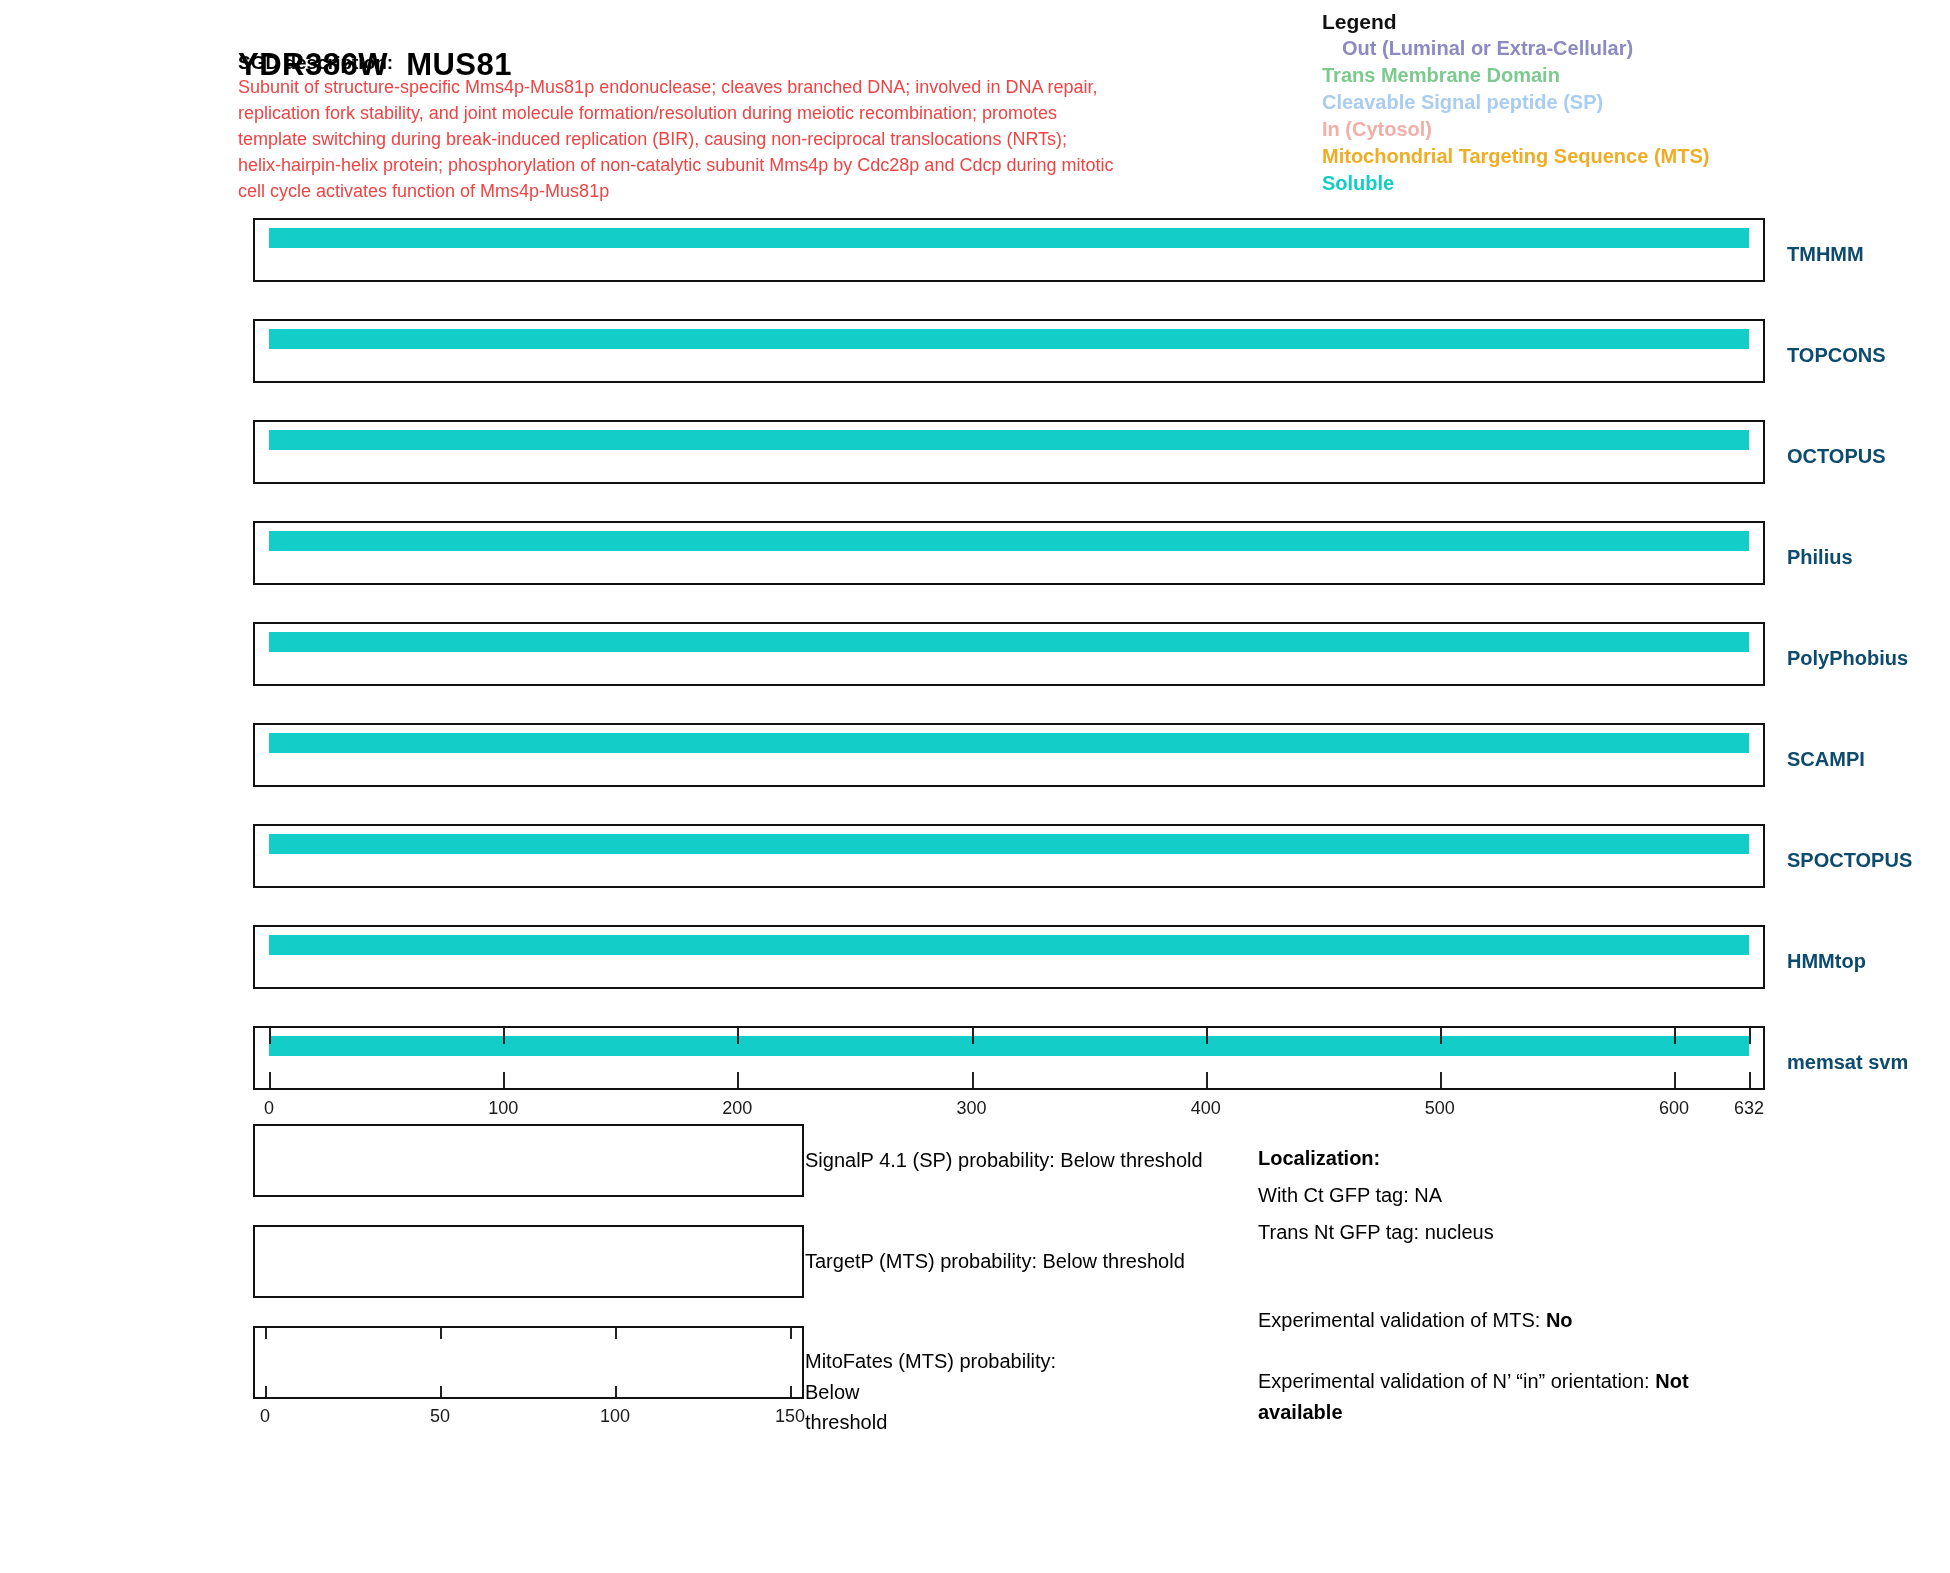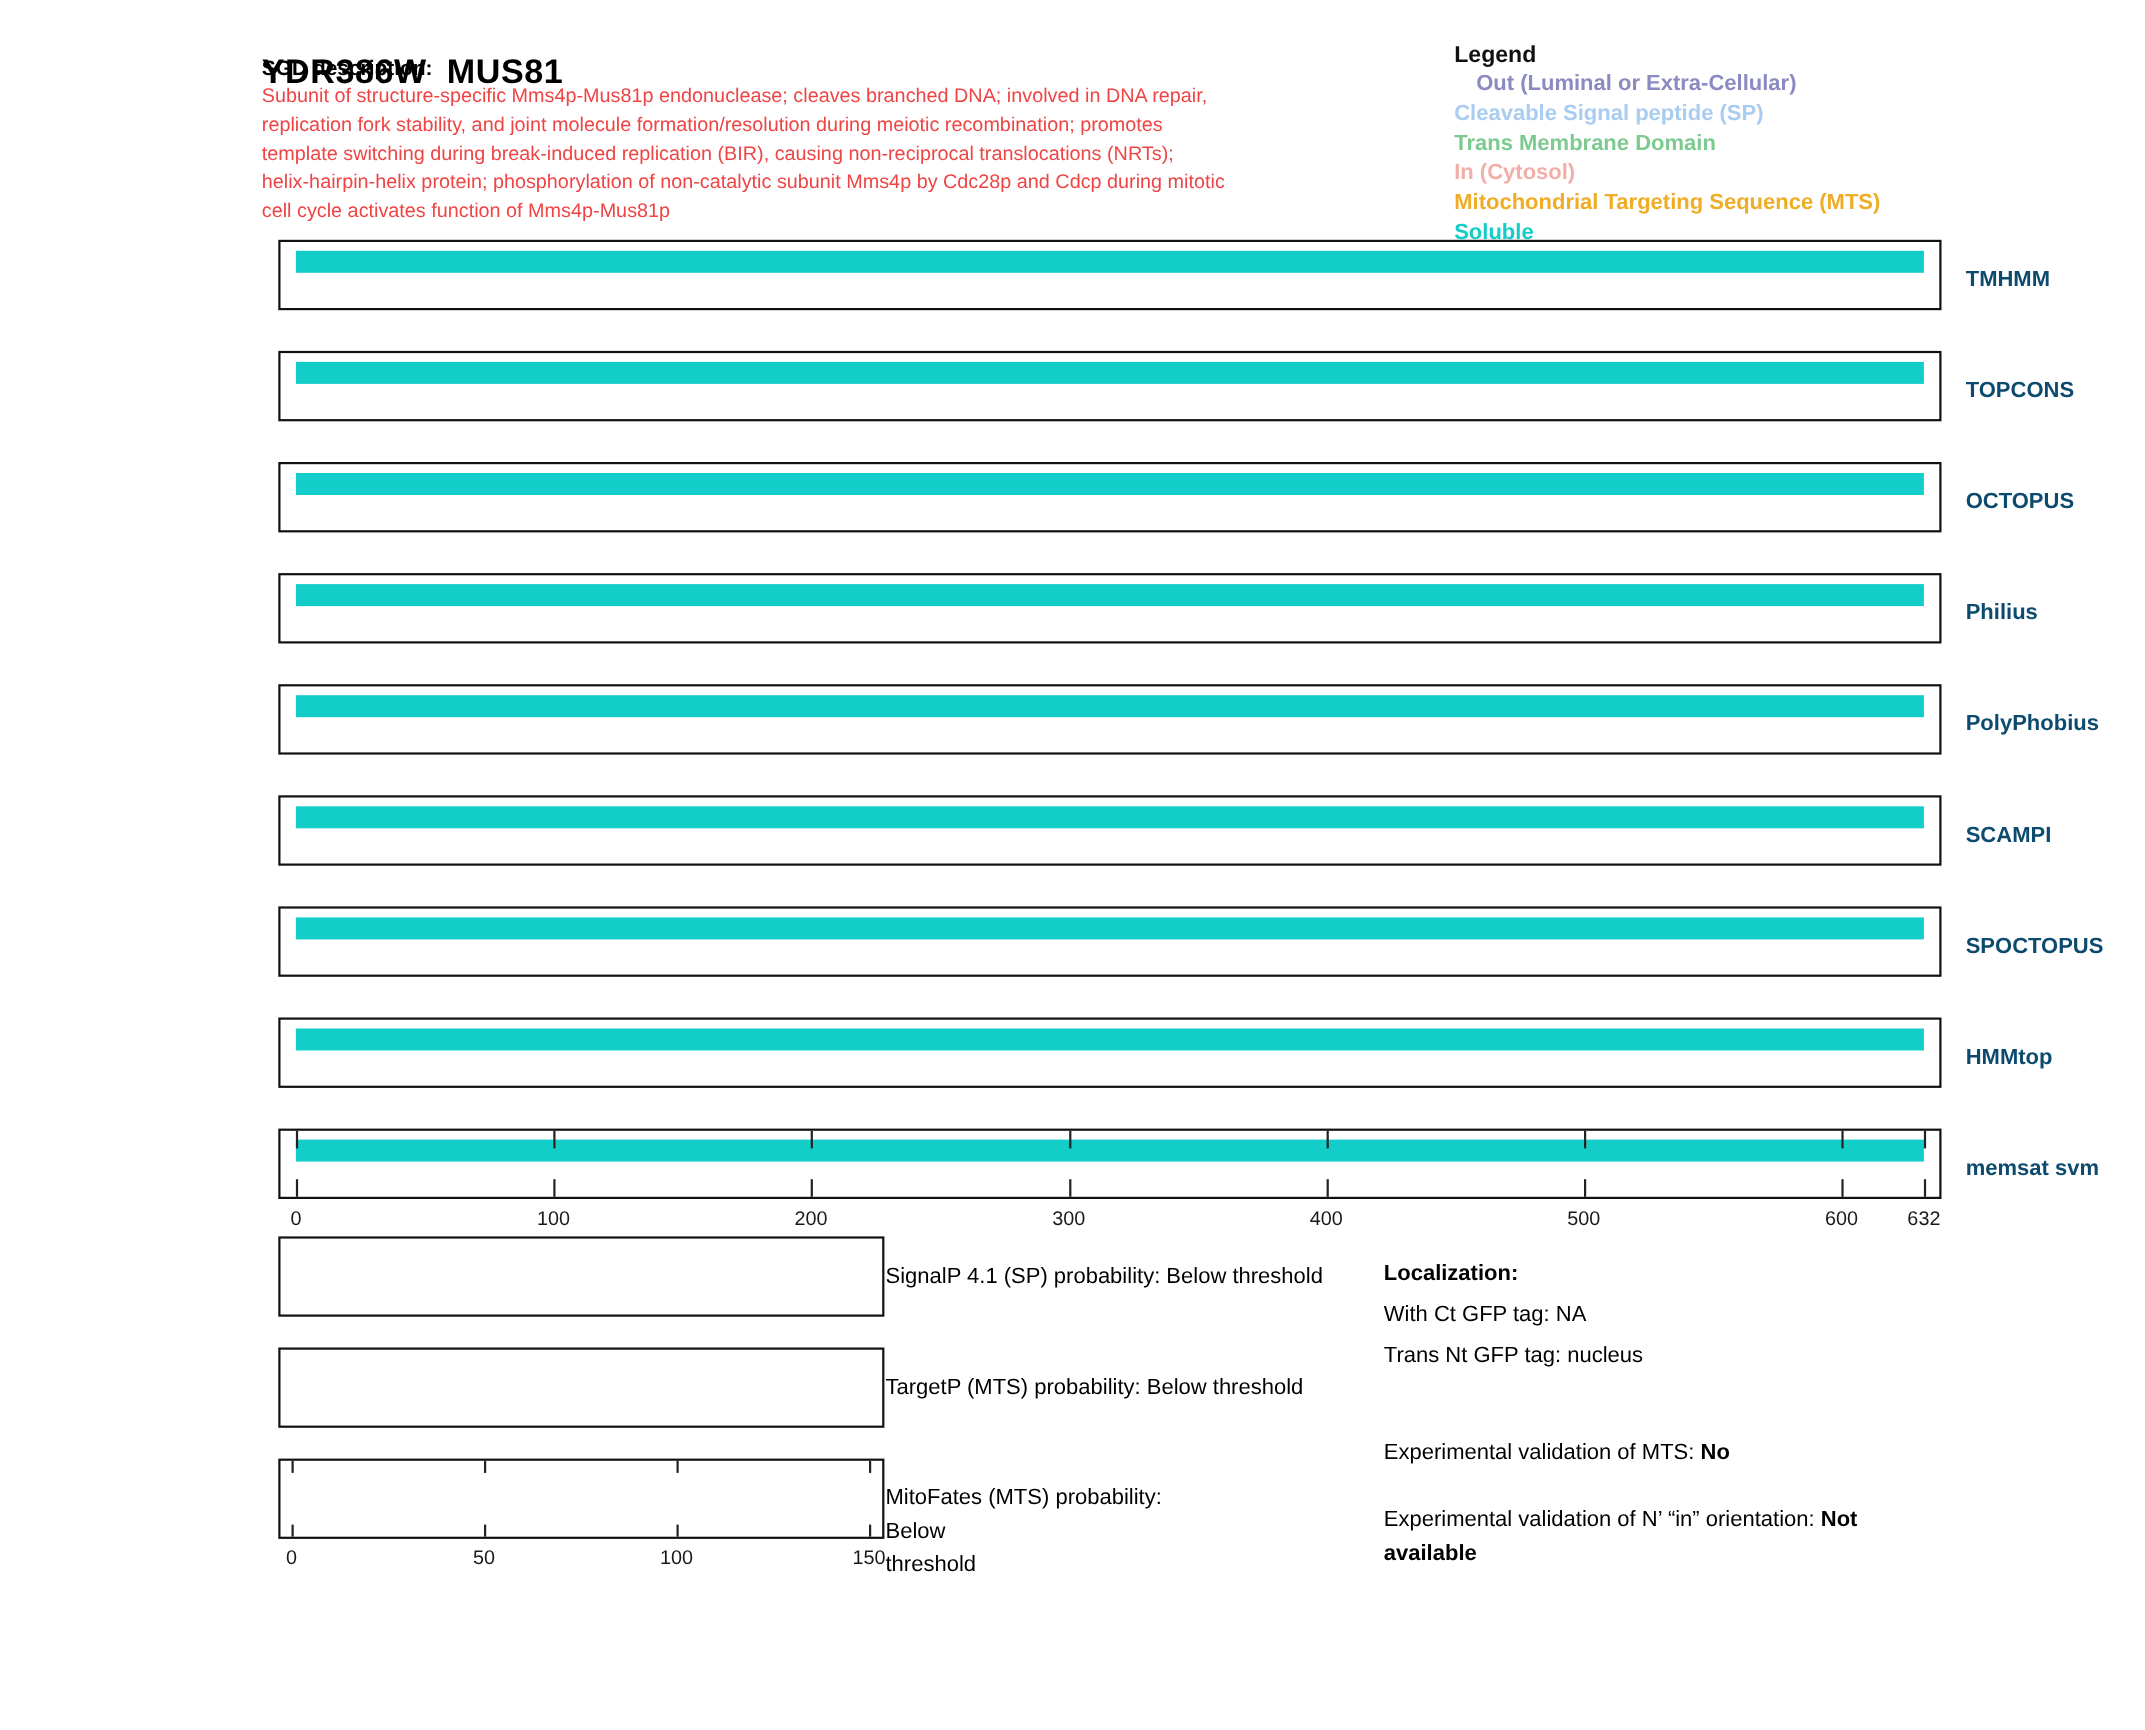--- a/index.html
+++ b/index.html
@@ -6,21 +6,21 @@
   #page{
     position:relative;width:1950px;height:1573px;background:#ffffff;
     font-family:"Liberation Sans","DejaVu Sans",sans-serif;color:#000;
     overflow:hidden;
   }
   .abs{position:absolute;}
   #title{left:238px;top:8px;font-size:31px;font-weight:bold;white-space:pre;letter-spacing:.5px;margin-top:39px;}
   #sgd-label{left:238px;top:52px;font-size:19px;font-weight:bold;}
   #description{left:238px;top:74px;font-size:18px;line-height:26px;color:#ef4444;width:1100px;}
   #legend{left:1322px;top:8px;width:560px;}
-  #legend .legend-title{font-size:21px;font-weight:bold;line-height:27px;color:#111;margin-top:28px;}
+  #legend .legend-title{font-size:21px;font-weight:bold;line-height:27px;color:#111;}
   #legend .legend-entry{font-size:20px;font-weight:bold;line-height:27px;white-space:nowrap;}
   .plot-box{
     position:absolute;left:253px;width:1512px;height:64px;
     border:2px solid #111;background:#fff;box-sizing:border-box;
   }
   .prob-box{
     position:absolute;left:253px;width:551px;height:73px;
     border:2px solid #111;background:#fff;box-sizing:border-box;
   }
   .span-bar{position:absolute;top:8px;height:20px;}
@@ -54,22 +54,22 @@
       <div>Subunit of structure-specific Mms4p-Mus81p endonuclease; cleaves branched DNA; involved in DNA repair,</div>
       <div>replication fork stability, and joint molecule formation/resolution during meiotic recombination; promotes</div>
       <div>template switching during break-induced replication (BIR), causing non-reciprocal translocations (NRTs);</div>
       <div>helix-hairpin-helix protein; phosphorylation of non-catalytic subunit Mms4p by Cdc28p and Cdcp during mitotic</div>
       <div>cell cycle activates function of Mms4p-Mus81p</div>
     </div>
 
   <div id="legend" class="abs">
     <div class="legend-title">Legend</div>
   <div class="legend-entry" style="color: rgb(139, 138, 193); margin-left: 20px;">Out (Luminal or Extra-Cellular)</div>
+      <div class="legend-entry" style="color: rgb(125, 202, 144);">Trans Membrane Domain</div>
       <div class="legend-entry" style="color: rgb(169, 204, 241);">Cleavable Signal peptide (SP)</div>
-      <div class="legend-entry" style="color: rgb(125, 202, 144);">Trans Membrane Domain</div>
       <div class="legend-entry" style="color: rgb(242, 174, 169);">In (Cytosol)</div>
       <div class="legend-entry" style="color: rgb(239, 173, 37);">Mitochondrial Targeting Sequence (MTS)</div>
       <div class="legend-entry" style="color: rgb(19, 205, 200);">Soluble</div>
     </div>
 
   <div id="charts">
       <div class="plot-box" style="top: 218px;">
         <div class="span-bar" style="left: 14px; width: 1480px; background: rgb(19, 205, 200);"></div>
       </div>
       <div class="track-label" style="top: 244px;">TMHMM</div>

